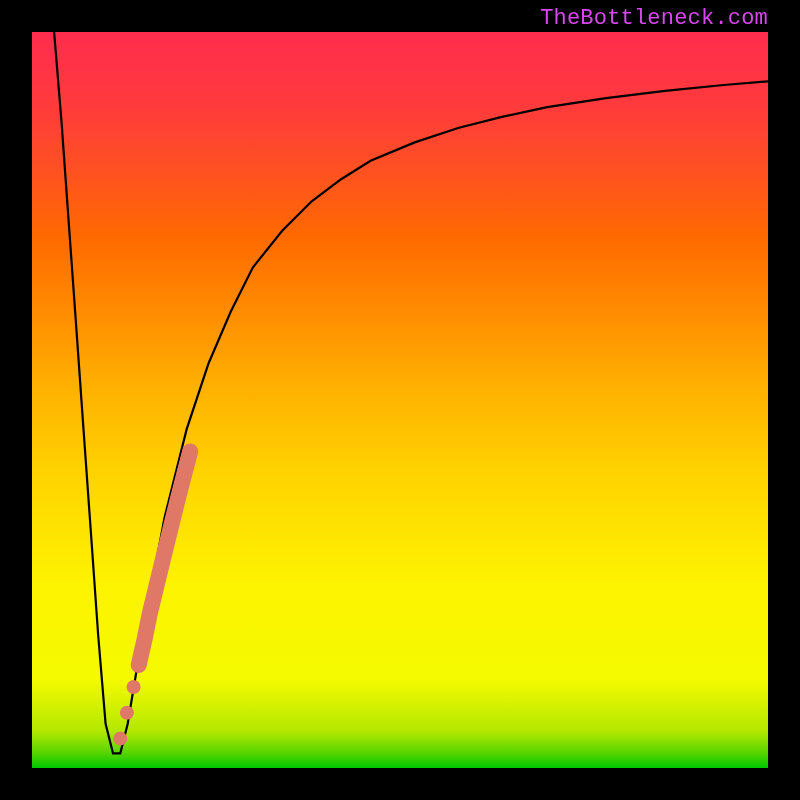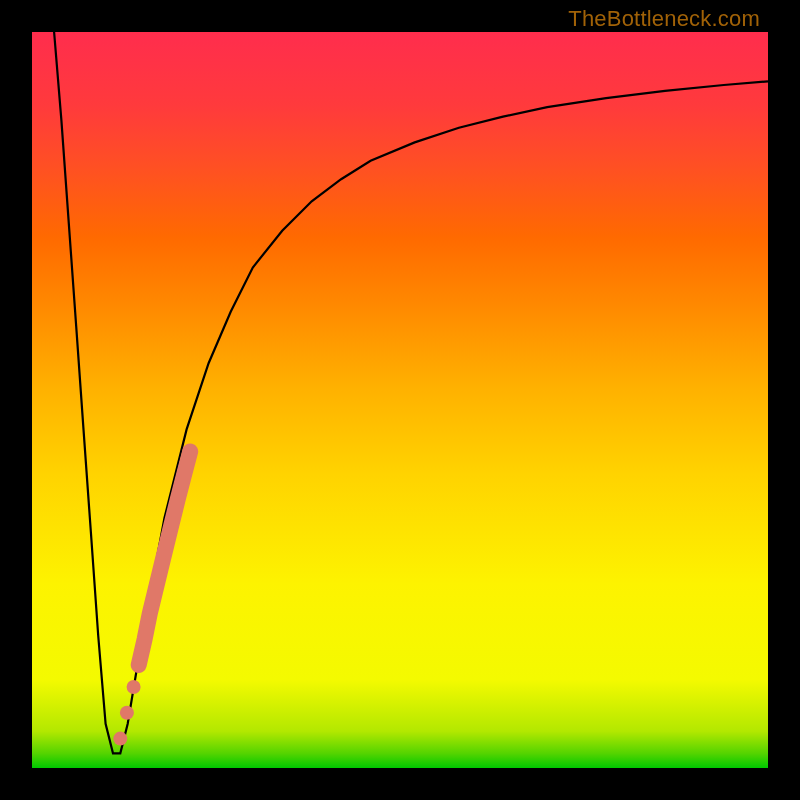--- a/index.html
+++ b/index.html
@@ -32,24 +32,24 @@
       #ffb000 52%,
       #ff8c00 62%,
       #ff6a00 72%,
       #ff4f24 82%,
       #ff3a3c 90%,
       #ff2d4d 100%);
   }
   .watermark {
     position: absolute;
     top: 6px;
-    right: 40px;
-    font-family: Liberation Sans, sans-serif;
+    right: 32px;
+    font-family: Liberation Mono, monospace;
     font-size: 22px;
-    color: #a16207;
+    color: #d946ef;
     letter-spacing: 0.2px;
     pointer-events: none;
   }
   svg.curve {
     position: absolute;
     left: 0;
     top: 0;
     width: 736px;
     height: 736px;
     overflow: visible;

